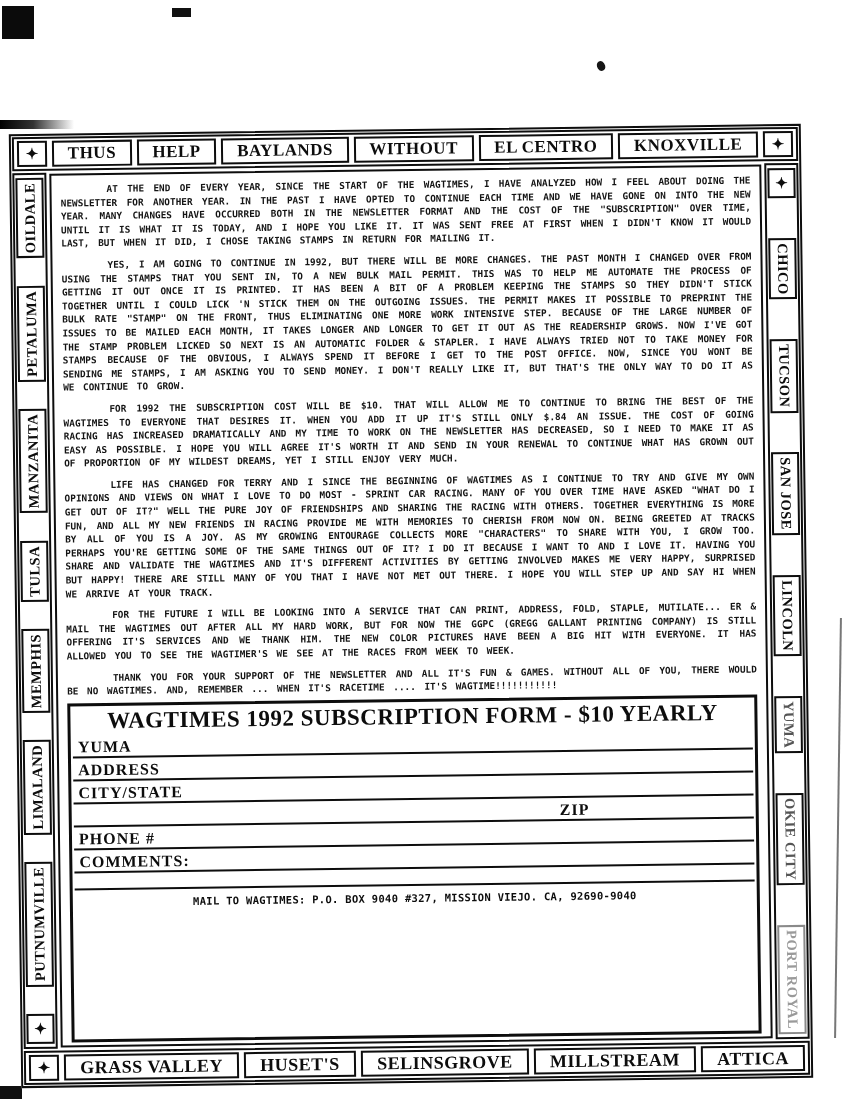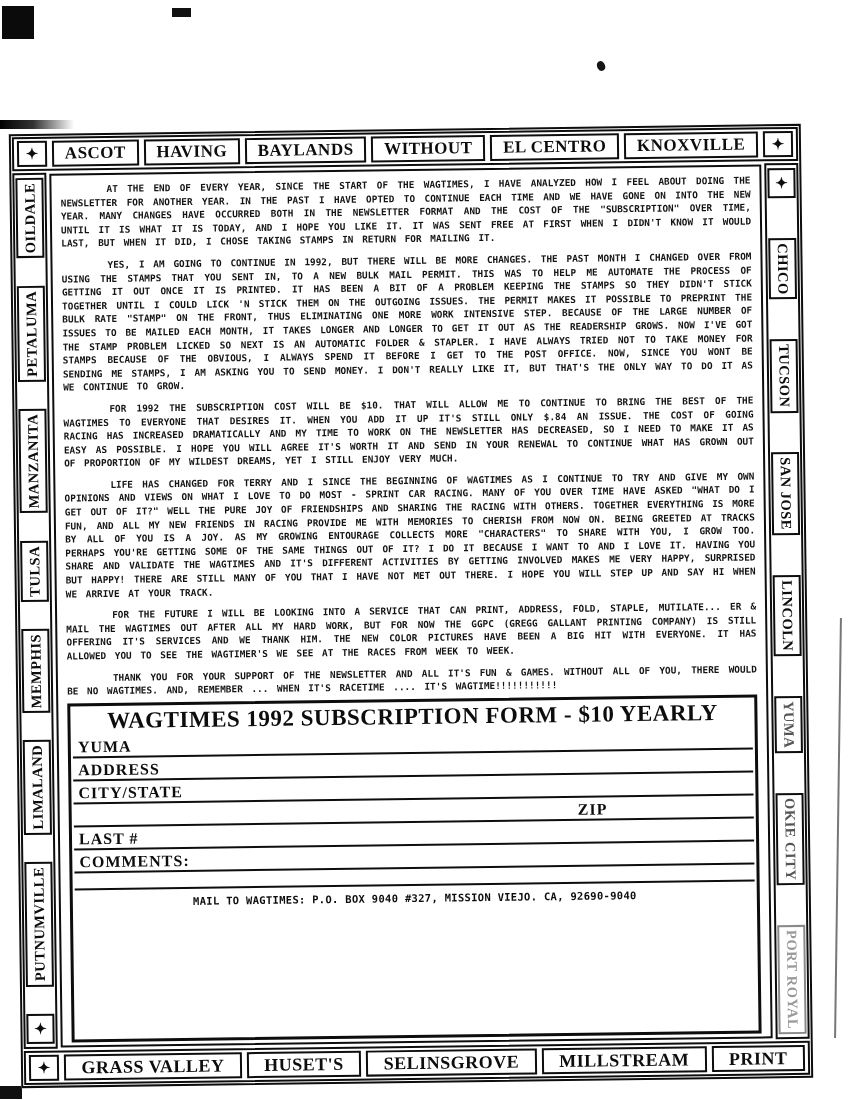--- a/index.html
+++ b/index.html
@@ -69,21 +69,21 @@
   .form-title{
     font-weight:bold;font-size:23px;text-align:center;letter-spacing:.5px;
     padding:2px 0 1px 0;font-family:"Liberation Serif",serif;white-space:nowrap;
   }
   .frow{position:relative;height:21px;border-bottom:2px solid #0d0d0d;margin:0 2px;}
   .frow.short{height:15px;}
   .flabel{
     position:absolute;left:5px;bottom:0;font-weight:bold;font-size:16px;
     letter-spacing:1px;font-family:"Liberation Serif",serif;
   }
-  .flabel.zip-label{left:504px;}
+  .flabel.zip-label{left:486px;}
   .mailto{
     font-family:"DejaVu Sans Mono","Liberation Mono",monospace;font-weight:bold;
     font-size:10.5px;text-align:center;padding:6px 0 4px 0;letter-spacing:.3px;
   }
 </style>
 </head>
 <body>
 
 <div class="artifact mark-tl"></div>
 <div class="artifact mark-dash"></div>
@@ -92,24 +92,24 @@
 <div class="artifact mark-bl"></div>
 <div class="artifact edge-right"></div>
 
 <div class="sheet">
 
   <div class="band band-top">
     <div class="corner">
         <span>✦</span>
       </div>
     <div class="tname">
-        <span>ASCOT</span>
-      </div>
-    <div class="tname">
-        <span>HAVING</span>
+        <span>THUS</span>
+      </div>
+    <div class="tname">
+        <span>HELP</span>
       </div>
     <div class="tname">
         <span>BAYLANDS</span>
       </div>
     <div class="tname">
         <span>WITHOUT</span>
       </div>
     <div class="tname">
         <span>EL CENTRO</span>
       </div>
@@ -166,21 +166,21 @@
       <div class="frow">
         <span class="flabel">ADDRESS</span>
       </div>
       <div class="frow">
         <span class="flabel">CITY/STATE</span>
       </div>
       <div class="frow">
         <span class="flabel zip-label">ZIP</span>
       </div>
       <div class="frow">
-        <span class="flabel">LAST #</span>
+        <span class="flabel">PHONE #</span>
       </div>
       <div class="frow">
         <span class="flabel">COMMENTS:</span>
       </div>
       <div class="frow short"></div>
       <div class="mailto">MAIL TO WAGTIMES: P.O. BOX 9040 #327, MISSION VIEJO. CA, 92690-9040</div>
     </div>
   </div>
 
   <div class="band band-right">
@@ -220,17 +220,17 @@
     <div class="tname">
         <span>HUSET'S</span>
       </div>
     <div class="tname">
         <span>SELINSGROVE</span>
       </div>
     <div class="tname">
         <span>MILLSTREAM</span>
       </div>
     <div class="tname">
-        <span>PRINT</span>
+        <span>ATTICA</span>
       </div>
   </div>
 
 </div>
 
 </body></html>

